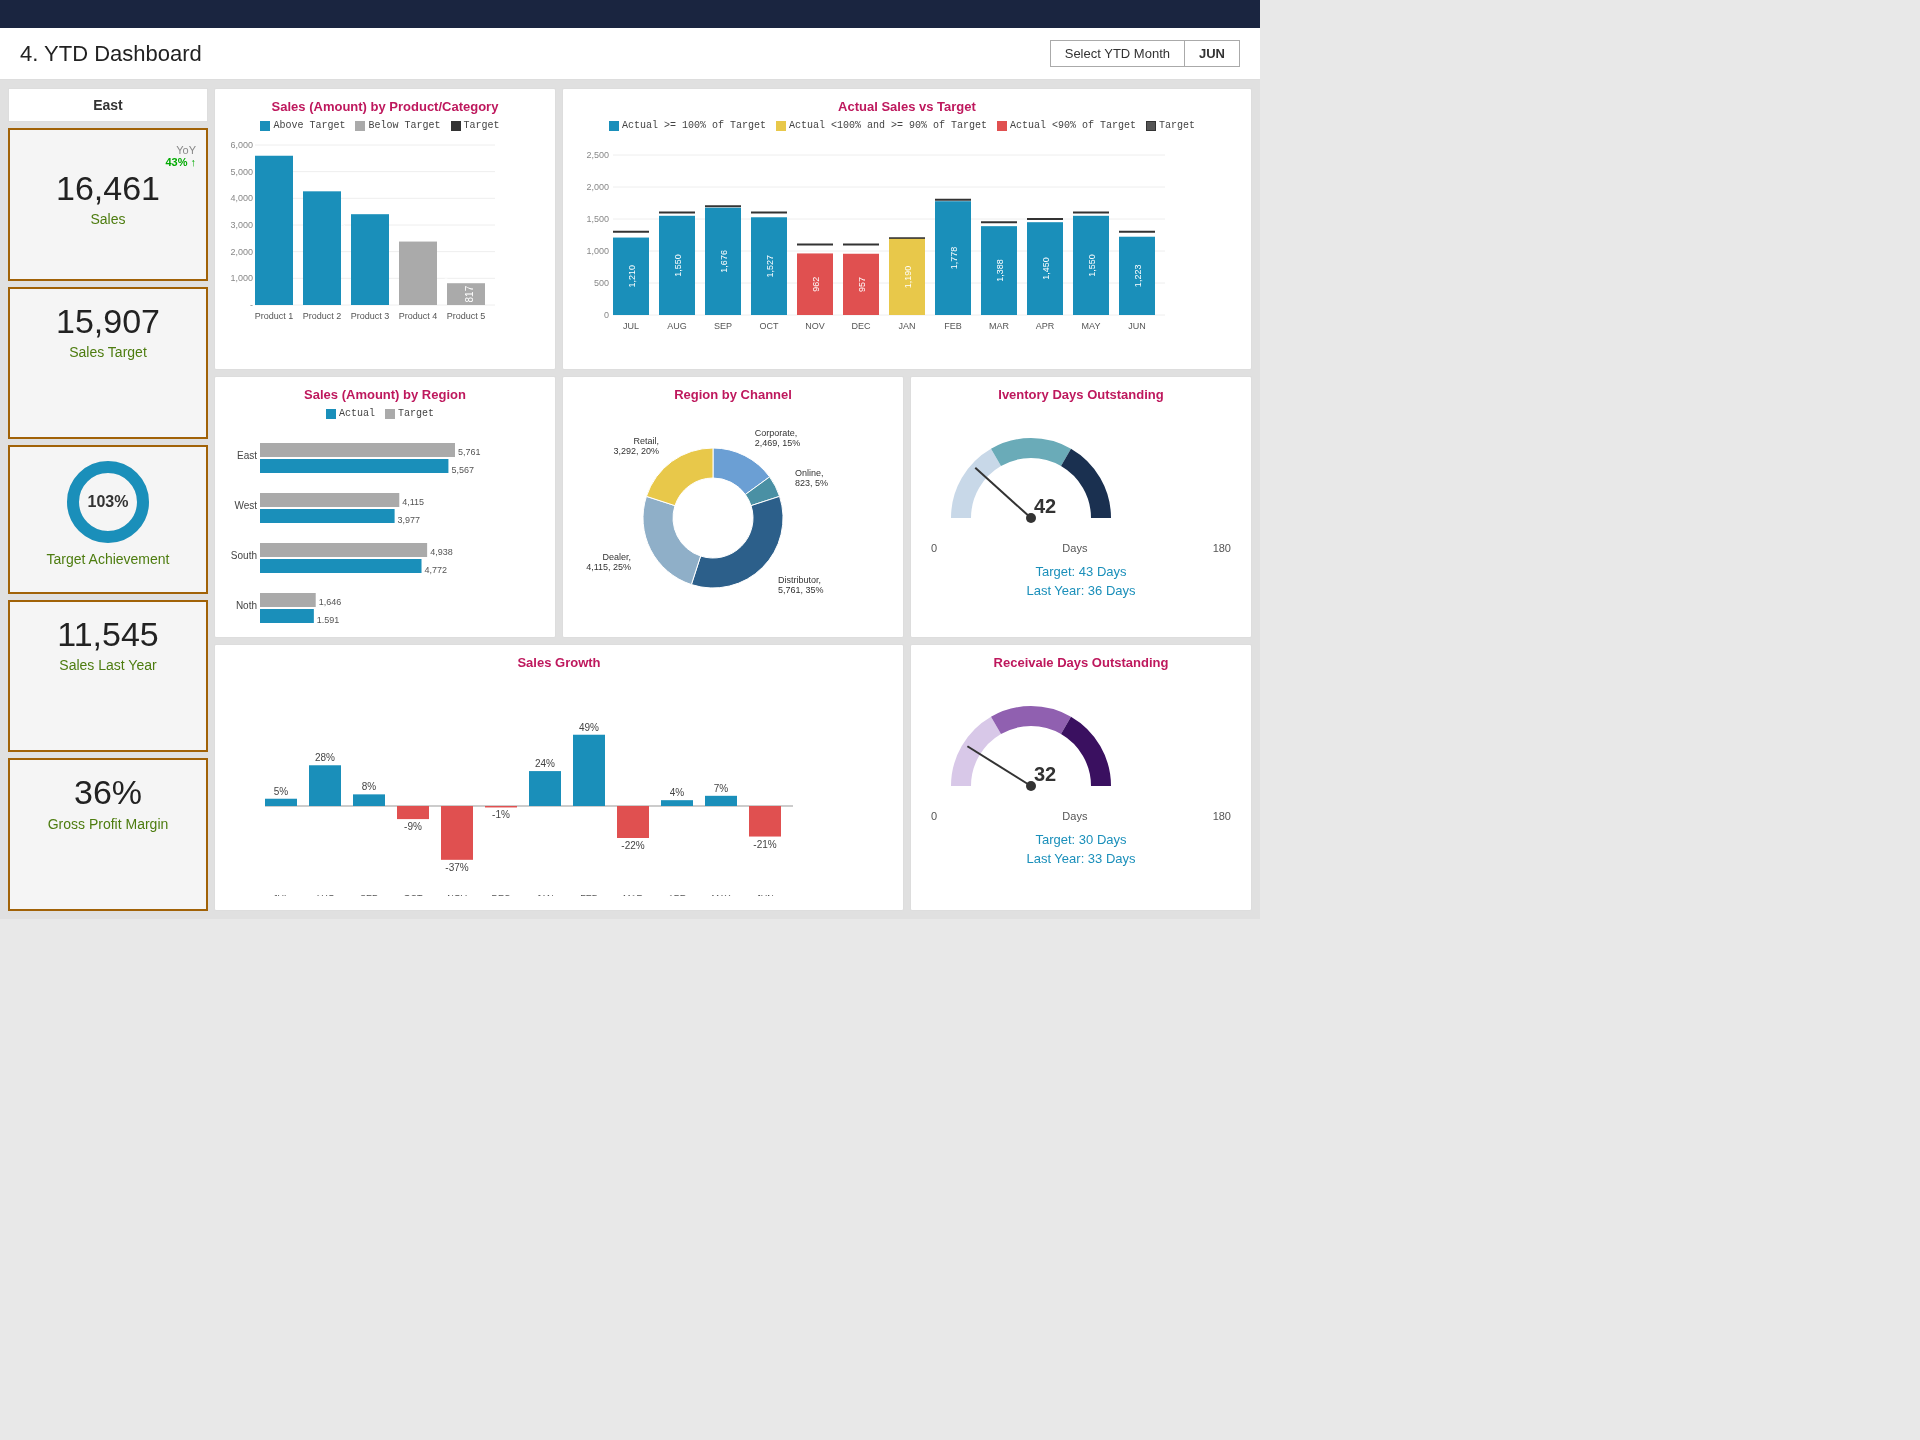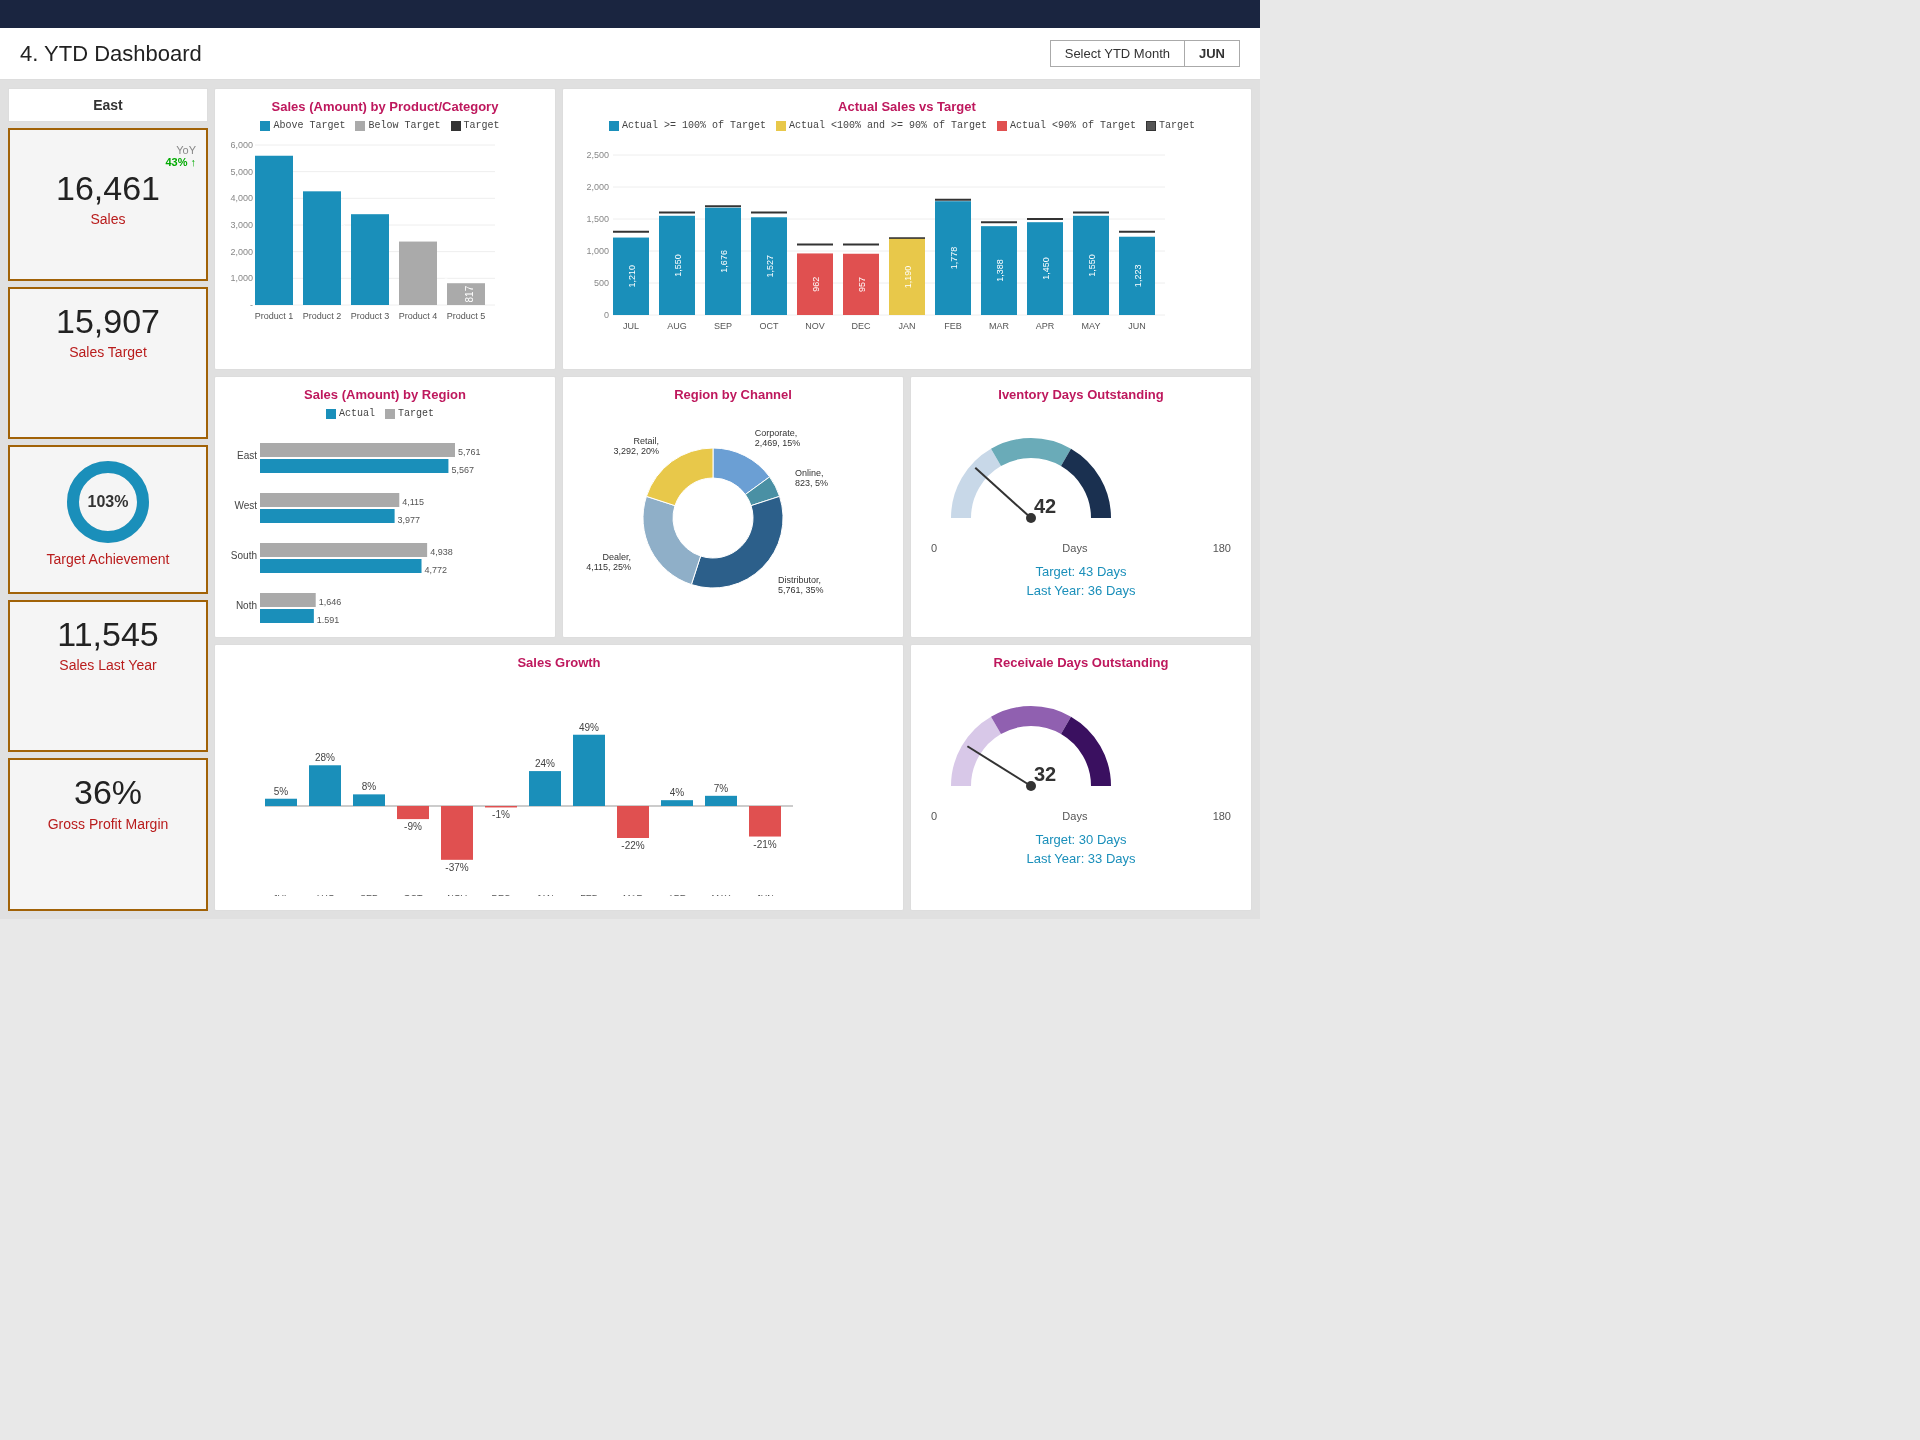--- a/index.html
+++ b/index.html
@@ -99,21 +99,21 @@
       line-height: 1.1;
     }
     .kpi-yoy {
       font-size: 11px;
       color: #888;
       text-align: right;
       margin-bottom: 2px;
     }
     .kpi-label {
       font-size: 14px;
-      color: #b91c1c;
+      color: #4d7c0f;
       margin-top: 4px;
     }
     .kpi-donut-container {
       display: flex;
       flex-direction: column;
       align-items: center;
       padding: 10px;
     }
 
     

